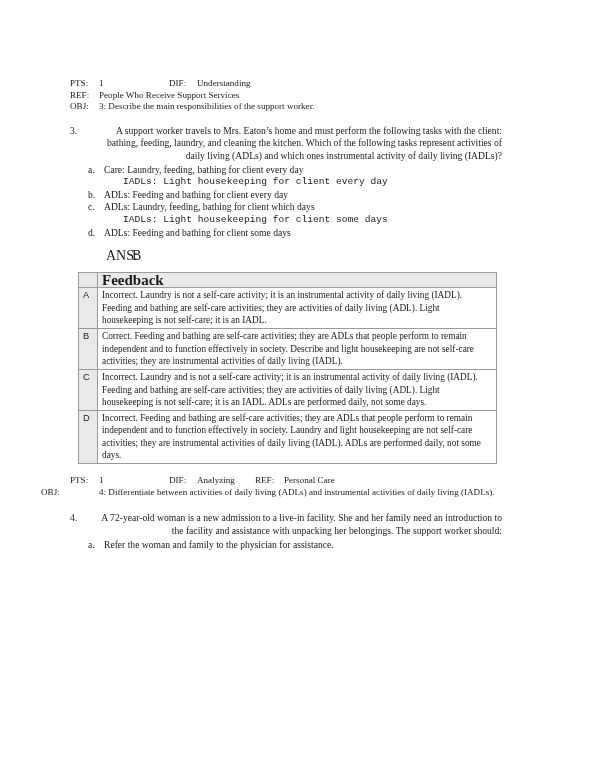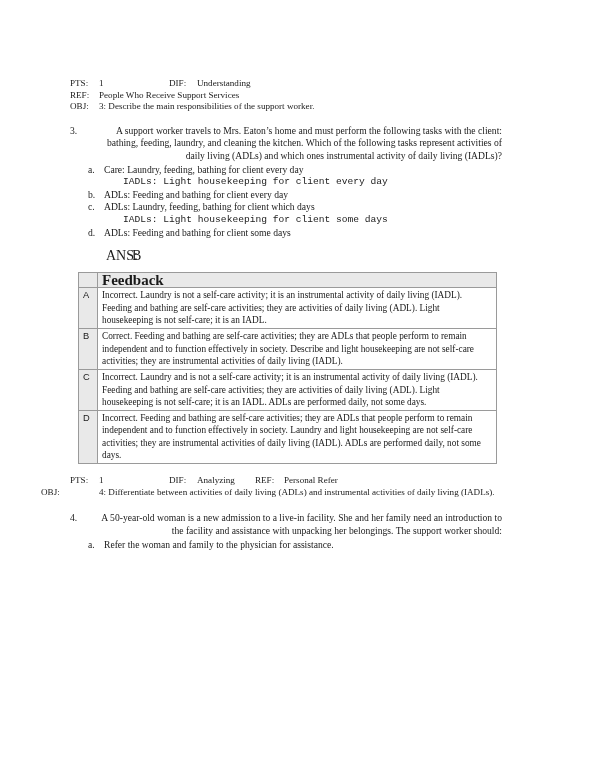--- a/index.html
+++ b/index.html
@@ -233,28 +233,28 @@
           </tr>
           <tr>
             <td class="letter-cell">D</td>
             <td class="fb-text">Incorrect. Feeding and bathing are self-care activities; they are ADLs that people perform to remain independent and to function effectively in society. Laundry and light housekeeping are not self-care activities; they are instrumental activities of daily living (IADL). ADLs are performed daily, not some days.</td>
           </tr>
         </tbody>
       </table>
     </div>
 
     <div class="meta-block meta-after">
-      <span class="meta-line"><span class="lbl lbl-pts">PTS:</span><span class="val-pts">1</span><span class="lbl-dif">DIF:</span><span class="val-dif-a">Analyzing</span><span class="lbl-ref2">REF:</span><span>Personal Refer</span></span>
+      <span class="meta-line"><span class="lbl lbl-pts">PTS:</span><span class="val-pts">1</span><span class="lbl-dif">DIF:</span><span class="val-dif-a">Analyzing</span><span class="lbl-ref2">REF:</span><span>Personal Care</span></span>
       <span class="obj-hang"><span class="lbl lbl-obj">OBJ:</span><span>4: Differentiate between activities of daily living (ADLs) and instrumental activities of daily living (IADLs).</span></span>
     </div>
 
     <div class="question bottom-q">
       <div class="q-num">4.</div>
       <div class="q-body">
-        <div class="q-stem">A 50-year-old woman is a new admission to a live-in facility. She and her family need an introduction to the facility and assistance with unpacking her belongings. The support worker should:</div>
+        <div class="q-stem">A 72-year-old woman is a new admission to a live-in facility. She and her family need an introduction to the facility and assistance with unpacking her belongings. The support worker should:</div>
         <div class="options">
           <div class="option">
             <div class="opt-letter">a.</div>
             <div class="opt-text">Refer the woman and family to the physician for assistance.</div>
           </div>
         </div>
       </div>
     </div>
 
   </div>

